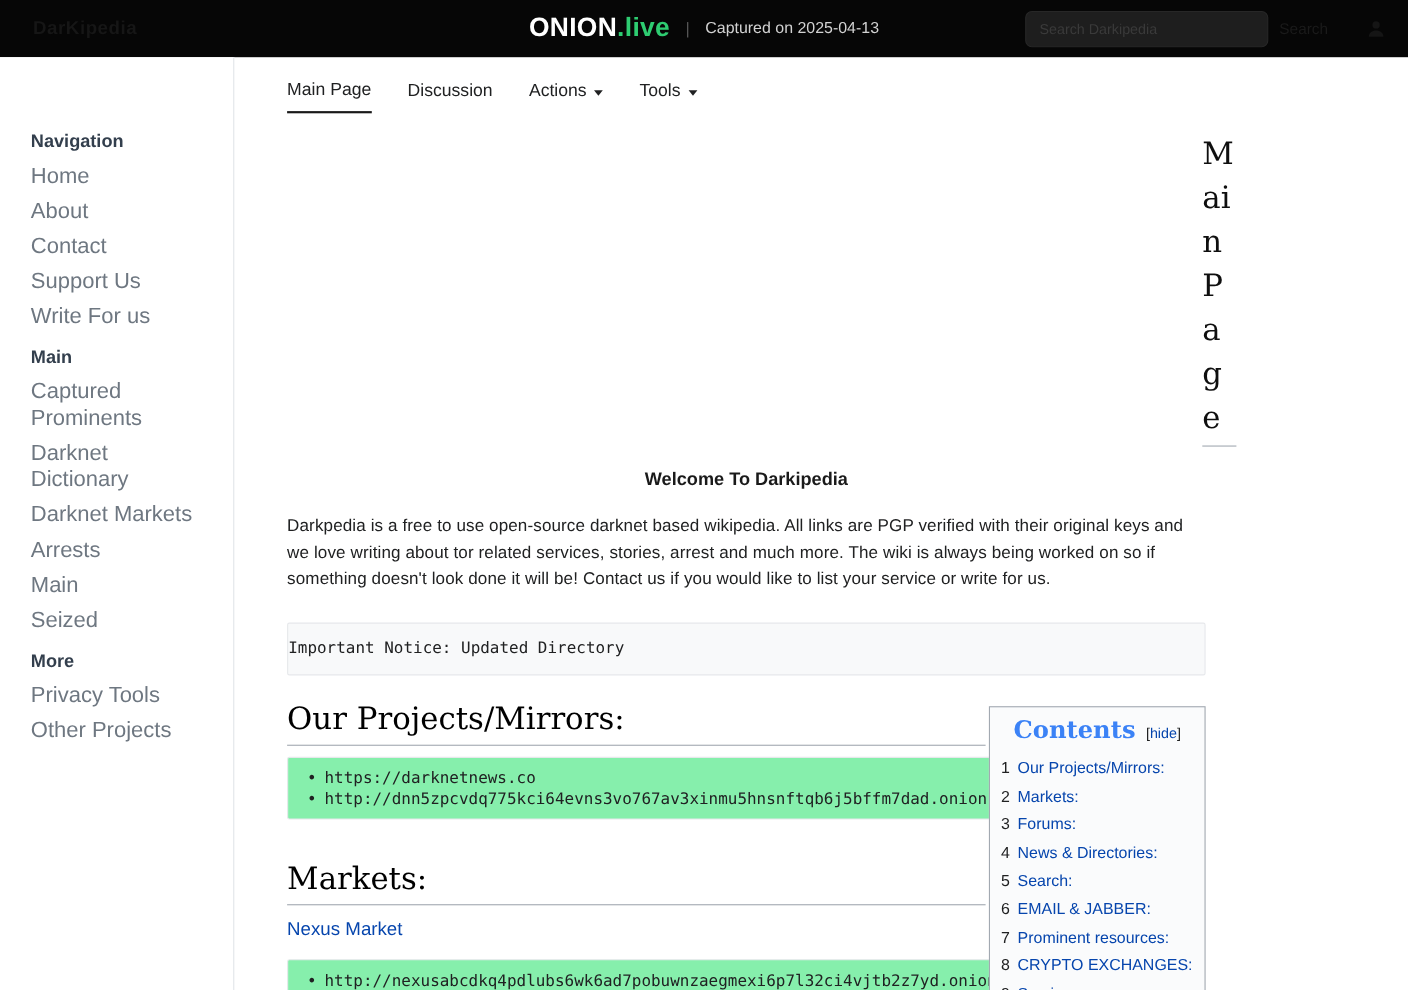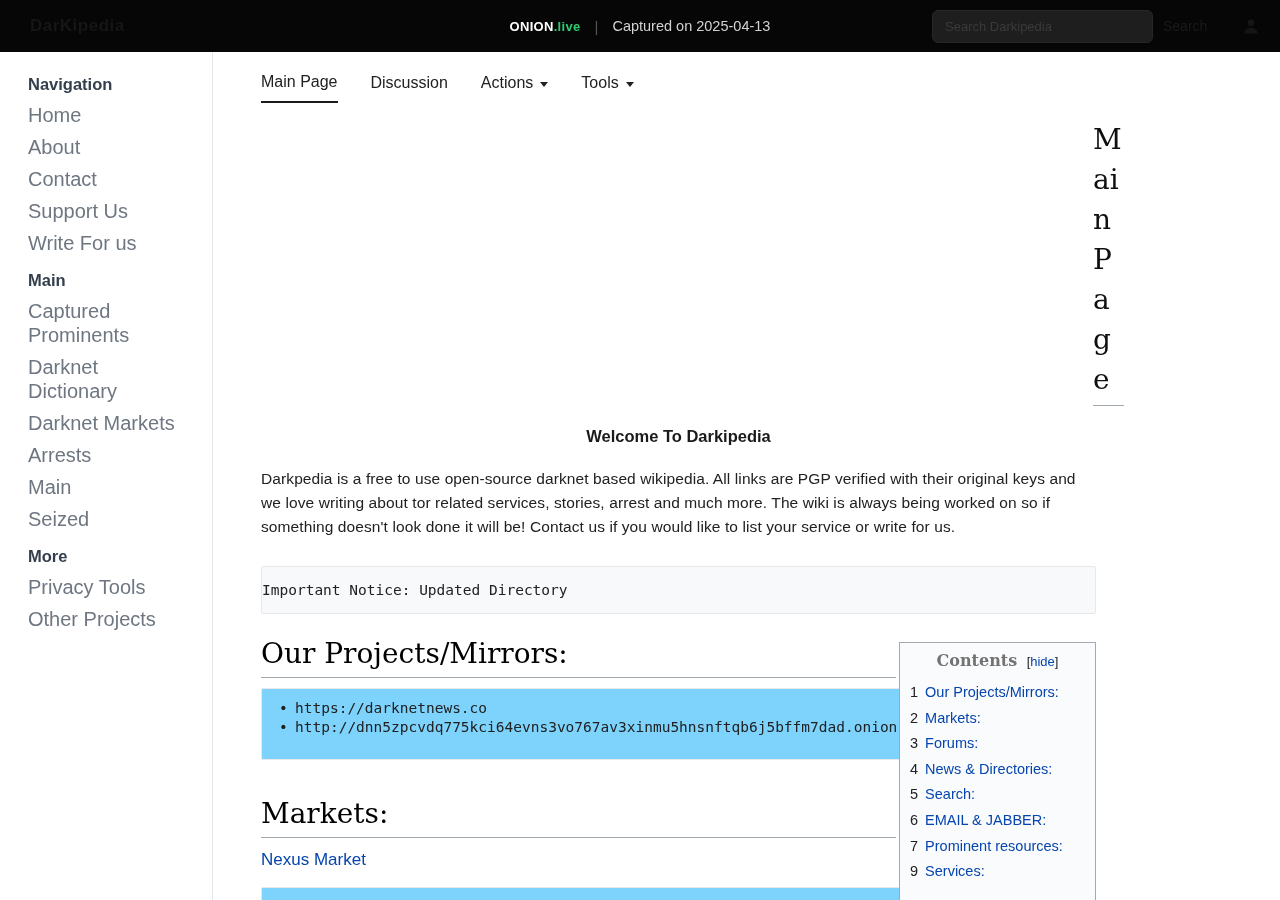--- a/index.html
+++ b/index.html
@@ -6,36 +6,36 @@
   html,body { width: 1280px; height: 900px; overflow: hidden; background: #fff;
     font-family: "Liberation Sans", "DejaVu Sans", sans-serif; }
 
   
   .topbar { position: absolute; left: 0; top: 0; width: 1280px; height: 52px;
     background: #060606; }
   .logo { position: absolute; left: 30px; top: 16px; font-size: 17px; font-weight: bold;
     color: #161616; letter-spacing: .5px; }
   .brand-wrap { position: absolute; left: 0; top: 0; width: 1280px; height: 52px;
     display: flex; align-items: center; justify-content: center; pointer-events: none; }
-  .brand { font-size: 13px; font-weight: 800; color: #fff; letter-spacing: .3px; }
+  .brand { font-size: 24px; font-weight: 800; color: #fff; letter-spacing: .3px; }
   .brand .tld { color: #2ecc71; }
   .bar-sep { color: #555; font-size: 15px; margin: 0 14px; font-weight: 400; }
   .captured { color: #d2d2d2; font-size: 14.5px; font-weight: 400; }
   .search-input { position: absolute; left: 932px; top: 10px; width: 221px; height: 33px;
     background: #1e1e1e; border: 1px solid #272727; border-radius: 6px; color: #8a8a8a;
     font-size: 13px; padding: 12px 12px; outline: none; font-family: inherit; }
   .search-input::placeholder { color: #3a3a3a; }
   .search-btn { position: absolute; left: 1163px; top: 13px; height: 26px; background: transparent;
     border: none; color: #1a1a1a; font-size: 14px; cursor: pointer; font-family: inherit; }
   .user-ico { position: absolute; left: 1241px; top: 16px; width: 20px; height: 20px; }
 
   
   .sidebar { position: absolute; left: 0; top: 52px; width: 213px; height: 848px;
     background: #fff; border-right: 1px solid #e2e5e9; padding: 23px 20px 0 28px; }
-  .side-head { font-size: 16.5px; font-weight: bold; color: #333f4d; margin-bottom: 9px; }
+  .side-head { font-size: 16.5px; font-weight: bold; color: #333f4d; margin-bottom: 9px; margin-top: 45px; }
   .side-list { list-style: none; margin-bottom: 14px; }
   .side-list li { font-size: 20px; line-height: 24px; margin-bottom: 8px; }
   .side-list a { color: #6e7781; text-decoration: none; display: inline-block; }
   .side-gap1 { margin-top: 16px; }
   .side-gap2 { margin-top: 16px; }
   .narrow a { max-width: 112px; }
 
   
   .tabs { position: absolute; left: 261px; top: 52px; display: flex; gap: 33px;
     padding-top: 21px; }
@@ -58,36 +58,36 @@
   .intro { margin-top: 21px; font-size: 15.5px; line-height: 24px; color: #202122;
     letter-spacing: .1px; }
   .notice { margin-top: 27px; height: 48px; background: #f8f9fa; border: 1px solid #e6e8eb;
     border-radius: 2px; font-family: "DejaVu Sans Mono", "Liberation Mono", monospace;
     font-size: 14.5px; color: #202122; line-height: 46px; }
   h2.sec { font-family: "DejaVu Serif", "Liberation Serif", serif; font-weight: 400;
     color: #000; font-size: 28px; line-height: 40px; width: 635px;
     border-bottom: 1px solid #a2a9b1; padding-bottom: 3px; }
   .sec1 { margin-top: 20px; }
   .sec2 { margin-top: 34px; }
-  .linkbox { margin-top: 10px; width: 712px; background: #7dd3fc; border: 1px solid #e6e8eb;
-    border-radius: 2px; padding: 10px 0 22px 0; }
+  .linkbox { margin-top: 10px; width: 712px; background: #86efac; border: 1px solid #e6e8eb;
+    border-radius: 2px; padding: 10px 0 7px 0; }
   .linkbox ul { list-style: none; }
   .linkbox li { font-family: "DejaVu Sans Mono", "Liberation Mono", monospace;
     font-size: 14.5px; line-height: 19px; color: #202122; padding-left: 33px; position: relative; }
   .linkbox li::before { content: "•"; position: absolute; left: 17px; color: #202122; }
   .mkt-link { display: inline-block; margin-top: 12px; font-size: 17px; color: #0645ad;
     text-decoration: none; }
   .box2 { margin-top: 17px; height: 60px; }
 
   
   .toc { position: absolute; left: 899px; top: 642px; width: 197px; height: 430px;
     background: #fafbfc; border: 1px solid #a2a9b1; padding-top: 8px; }
   .toc-title-row { text-align: center; }
   .toc-title { font-family: "DejaVu Serif", "Liberation Serif", serif; font-weight: bold;
-    font-size: 16px; color: #737373; }
+    font-size: 22px; color: #3b82f6; }
   .toc-hide { font-size: 13px; color: #0645ad; text-decoration: none; margin-left: 5px; }
   .toc-hide::before { content: "["; color: #202122; }
   .toc-hide::after { content: "]"; color: #202122; }
   .toc ul { list-style: none; margin-top: 10px; padding-left: 10px; }
   .toc li { font-size: 14.5px; line-height: 25.6px; white-space: nowrap; }
   .toc-num { color: #202122; margin-right: 7px; }
   .toc a.toc-link { color: #0645ad; text-decoration: none; }
 </style>
 </head>
 <body>
@@ -182,15 +182,16 @@
     <a class="toc-hide" href="#">hide</a>
   </div>
   <ul>
     <li><span class="toc-num">1</span><a class="toc-link" href="#">Our Projects/Mirrors:</a></li>
     <li><span class="toc-num">2</span><a class="toc-link" href="#">Markets:</a></li>
     <li><span class="toc-num">3</span><a class="toc-link" href="#">Forums:</a></li>
     <li><span class="toc-num">4</span><a class="toc-link" href="#">News &amp; Directories:</a></li>
     <li><span class="toc-num">5</span><a class="toc-link" href="#">Search:</a></li>
     <li><span class="toc-num">6</span><a class="toc-link" href="#">EMAIL &amp; JABBER:</a></li>
     <li><span class="toc-num">7</span><a class="toc-link" href="#">Prominent resources:</a></li>
+    <li><span class="toc-num">8</span><a class="toc-link" href="#">CRYPTO EXCHANGES:</a></li>
     <li><span class="toc-num">9</span><a class="toc-link" href="#">Services:</a></li>
   </ul>
 </div>
 
 </body></html>

